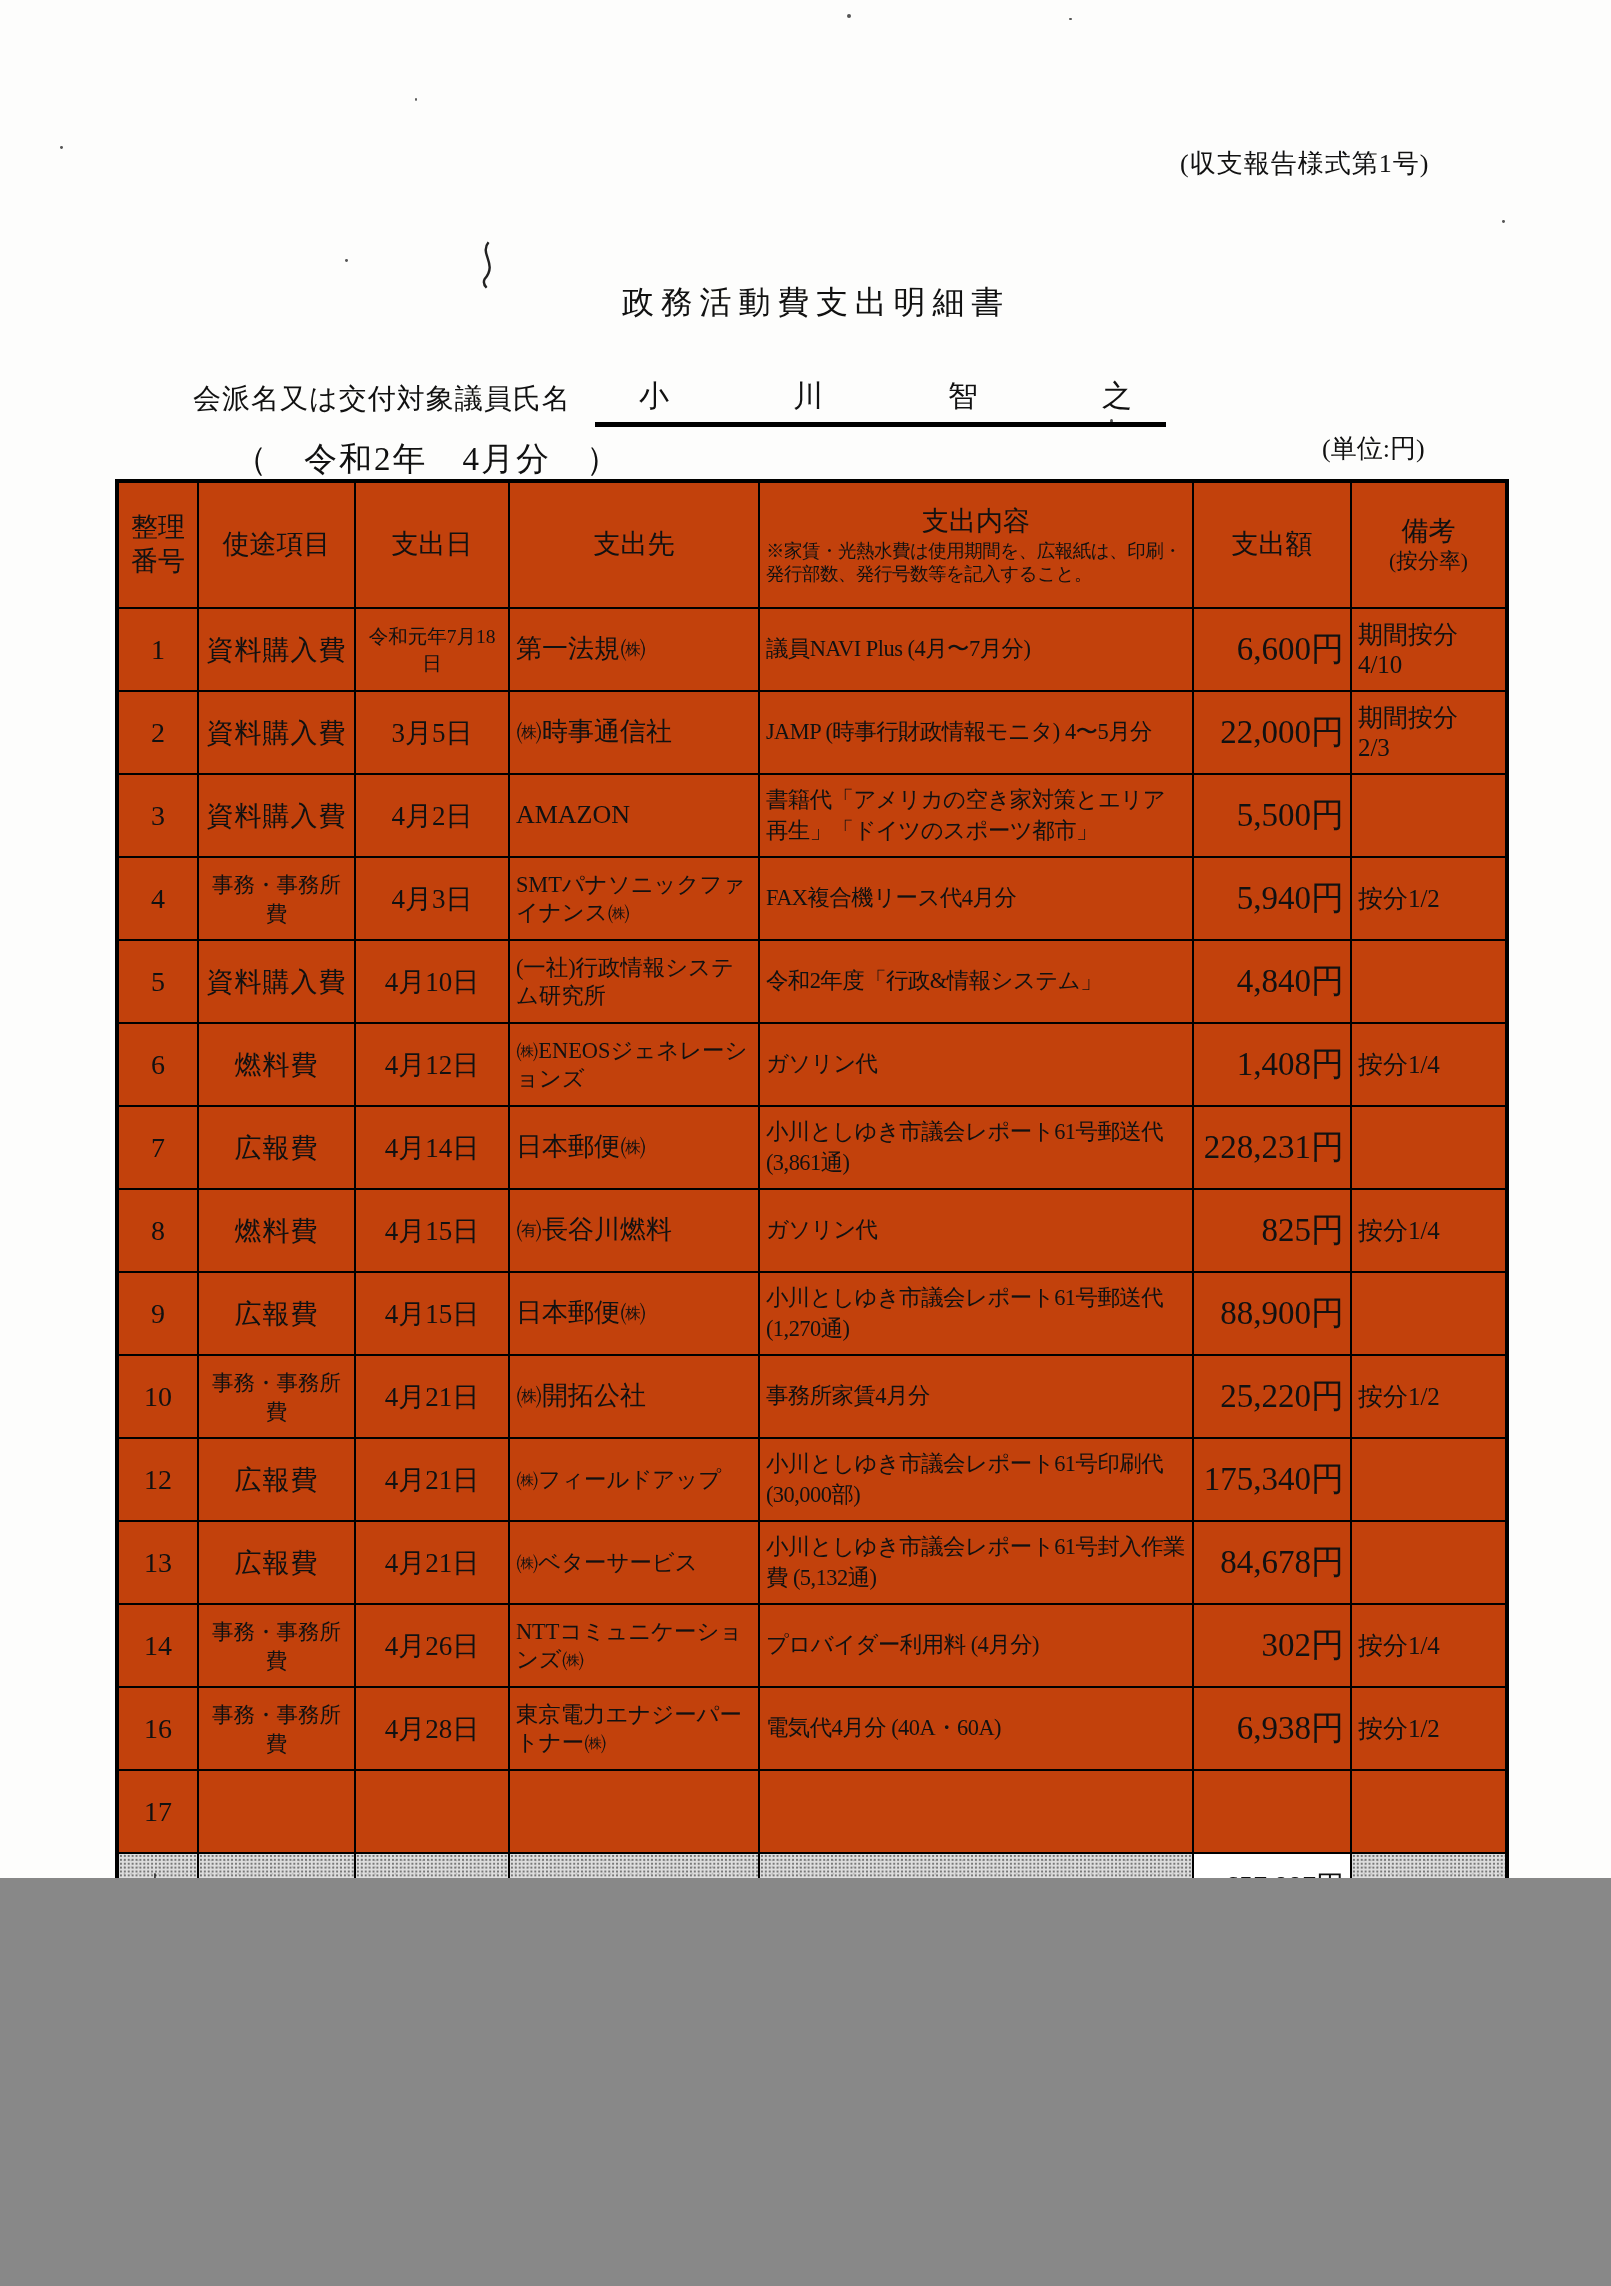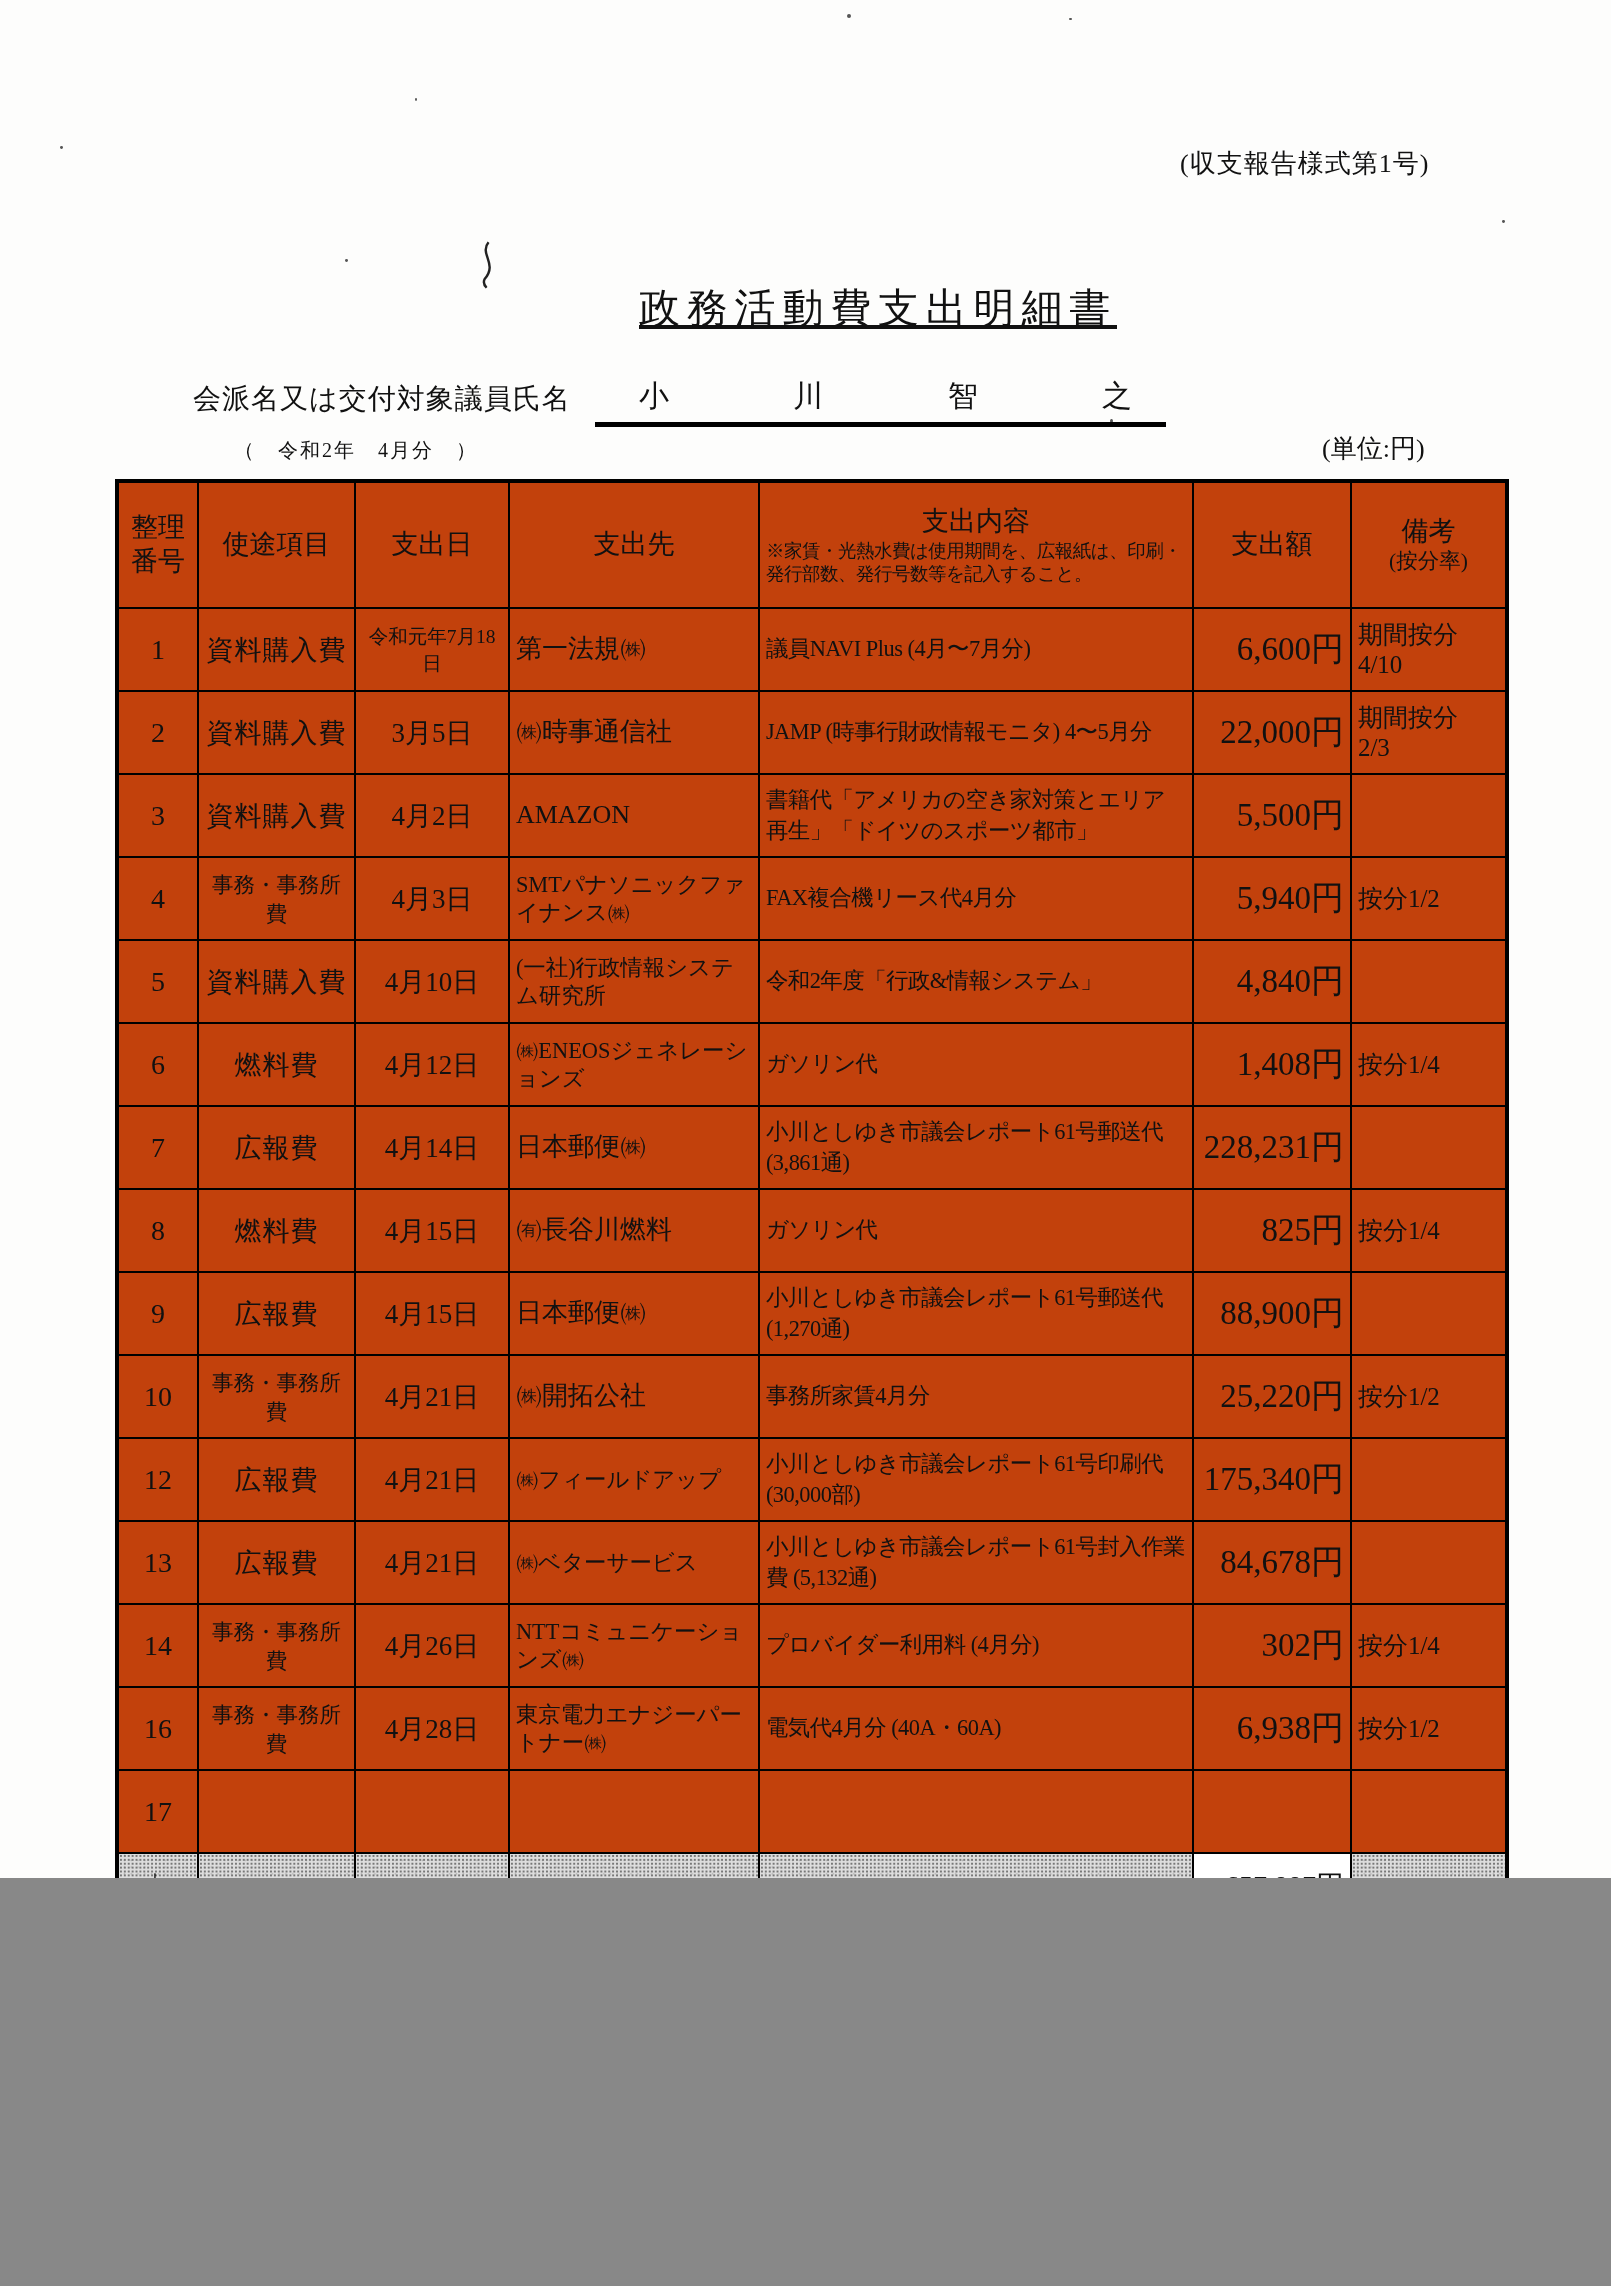--- a/index.html
+++ b/index.html
@@ -6,29 +6,29 @@
   .page{
     position:relative;
     width:1611px;height:1878px;
     background:#fdfdfc;
     font-family:"Liberation Serif","DejaVu Serif",serif;
     color:#111;
     overflow:hidden;
   }
   
   .form-code{position:absolute;left:1180px;top:146px;font-size:26px;letter-spacing:1px;}
-  .doc-title{position:absolute;left:639px;top:281px;font-size:41px;letter-spacing:6.8px;font-weight:500;text-decoration:underline;}
+  .doc-title{position:absolute;left:622px;top:281px;font-size:32px;letter-spacing:6.8px;font-weight:500;}
   .member-label{position:absolute;left:193px;top:380px;font-size:28px;letter-spacing:1px;}
   .member-name{
     position:absolute;left:639px;top:376px;width:493px;
     display:flex;justify-content:space-between;
     font-size:30px;
   }
   .member-underline{position:absolute;left:595px;top:422px;width:571px;height:4.9px;background:#000;}
-  .period{position:absolute;left:234px;top:437px;font-size:20px;letter-spacing:2px;}
+  .period{position:absolute;left:234px;top:437px;font-size:33px;letter-spacing:2px;}
   .unit-note{position:absolute;left:1322px;top:431px;font-size:26px;}
   
   .squiggle{position:absolute;left:475px;top:240px;}
   .speck{position:absolute;border-radius:50%;background:#555;}
   
   table.sheet{
     position:absolute;left:115px;top:479px;
     width:1390px;
     border-collapse:collapse;table-layout:fixed;
     background:#c2410c;

